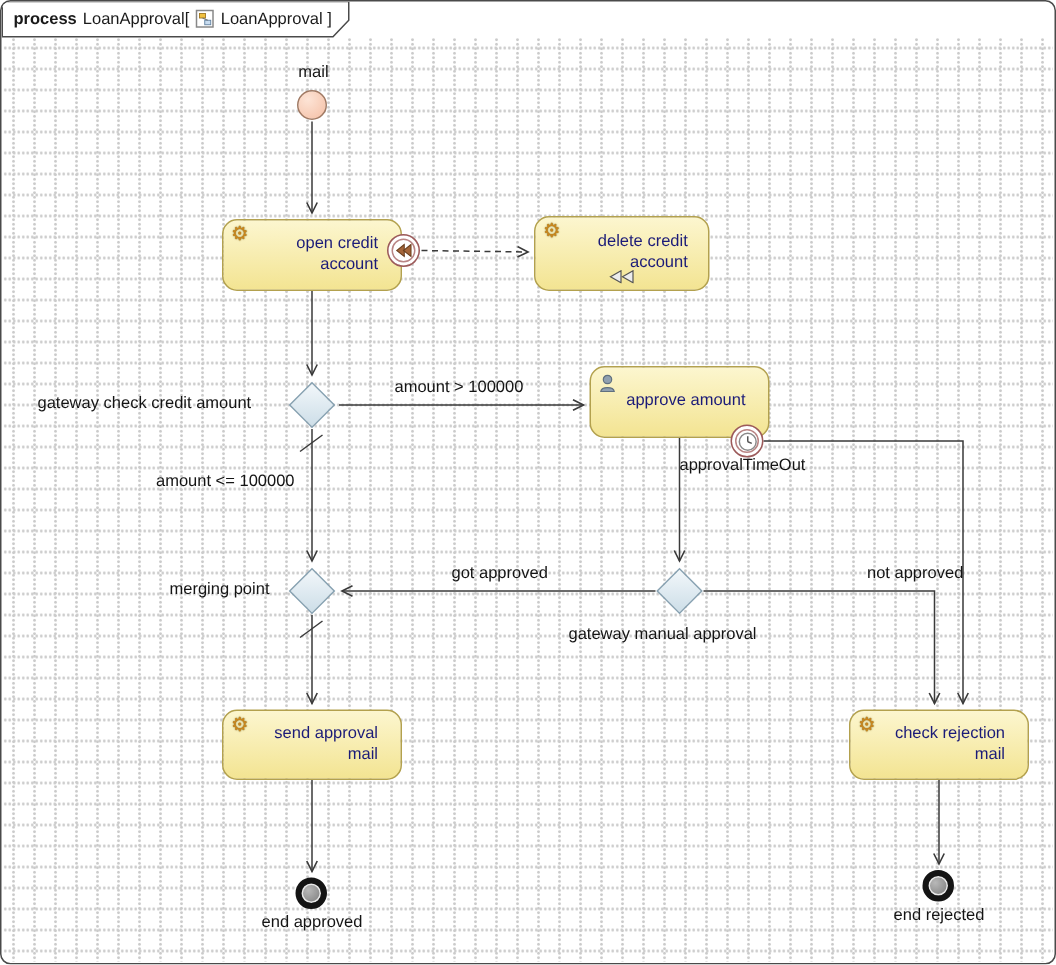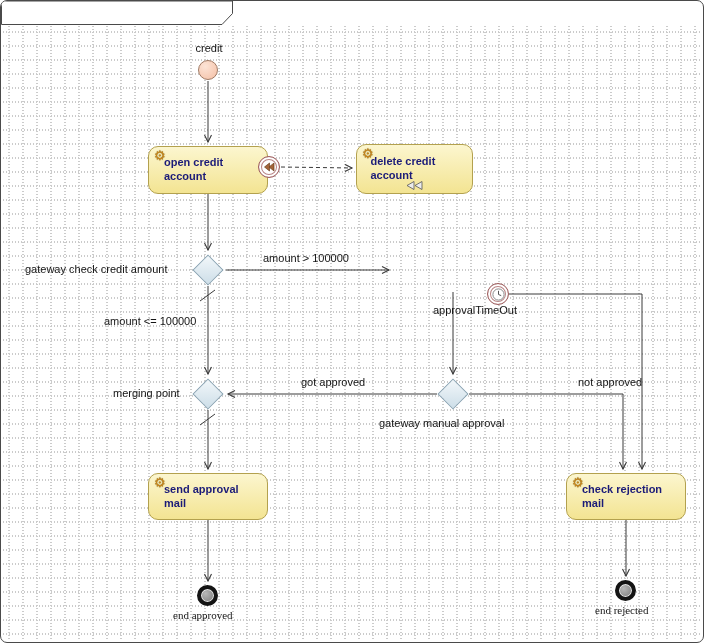--- a/index.html
+++ b/index.html
@@ -15,28 +15,28 @@
       radial-gradient(circle,#cbcbcb 0.8px,transparent 1px);
     background-size:3px 14px,14px 3px;
   }
   .tab-svg{position:absolute;top:0;left:0;}
   .tab-content{
     position:absolute;top:0;left:0;height:23px;display:flex;align-items:center;
     padding-left:8px;gap:4px;white-space:nowrap;
   }
   .kw{font-weight:bold;}
   .lbl{position:absolute;white-space:nowrap;color:#141414;}
-  .lbl.center{white-space:normal;font-family:Liberation Serif, serif;}
+  .lbl.center{text-align:center;white-space:normal;}
   .task{
     position:absolute;box-sizing:border-box;border:1px solid #b3a14e;border-radius:10px;
     background:linear-gradient(180deg,#fcf6cf 0%,#f3e492 100%);
     display:flex;align-items:center;justify-content:center;
   }
   .task-label{
-    width:88px;text-align:left;font-weight:bold;font-size:11px;line-height:1.25;color:#1b1b78;
+    width:88px;text-align:right;font-weight:normal;font-size:11px;line-height:1.25;color:#1b1b78;
   }
   .node-icon{position:absolute;top:2px;left:5px;line-height:1;}
   .gear{font-size:13px;color:#c8861e;text-shadow:0 0 1px #6b5a10;}
   .comp-marker{position:absolute;bottom:1px;left:50%;transform:translateX(-50%);}
   .gateway{
     position:absolute;width:22px;height:22px;transform:rotate(45deg);
     background:linear-gradient(135deg,#f2f7fa 0%,#cddee8 100%);
     border:1px solid #88a2b2;box-sizing:border-box;
   }
   .event-start{
@@ -59,20 +59,31 @@
 </head>
 <body>
 
 <div class="frame">
 
   <div class="canvas"></div>
 
   <svg class="tab-svg" width="236" height="25">
     <path d="M0.5,0 V23.5 H221 L231.5,12.5 V0 Z" fill="#ffffff" stroke="#4a4a4a"></path>
   </svg>
+  <div class="tab-content">
+    <span class="kw">process</span>
+    <span>LoanApproval[</span>
+    <svg width="13" height="13">
+      <rect x="1" y="1" width="11" height="11" fill="#fff" stroke="#888"></rect>
+      <rect x="3" y="3" width="4" height="3" fill="#f0c040" stroke="#a07820" stroke-width="0.6"></rect>
+      <rect x="6.5" y="7.5" width="4" height="3" fill="#c8dcf0" stroke="#6080a0" stroke-width="0.6"></rect>
+      <path d="M5,6 L8.5,7.5" stroke="#777" stroke-width="0.7" fill="none"></path>
+    </svg>
+    <span>LoanApproval ]</span>
+  </div>
 
   <svg class="wires" width="704" height="643">
     <defs>
       <marker id="arrow" markerWidth="10" markerHeight="10" refX="8" refY="4" orient="auto">
         <path d="M1,0.5 L8,4 L1,7.5" fill="none" stroke="#3a3a3a" stroke-width="1.1"></path>
       </marker>
     </defs>
     <g stroke="#3a3a3a" stroke-width="1" fill="none">
       <path d="M207,80 L207,141" marker-end="url(#arrow)"></path>
       <path d="M207,193 L207,249" marker-end="url(#arrow)"></path>
@@ -85,21 +96,21 @@
       <path d="M207,409 L207,468" marker-end="url(#arrow)"></path>
       <path d="M207,519 L207,580" marker-end="url(#arrow)"></path>
       <path d="M625,519 L625,575" marker-end="url(#arrow)"></path>
       <path d="M280,166 L351,167" stroke-dasharray="4 3" marker-end="url(#arrow)"></path>
       <path d="M199,300 L214,289"></path>
       <path d="M199,424 L214,413"></path>
     </g>
   </svg>
 
   <div class="event-start" style="left:197px;top:59px;"></div>
-  <div class="lbl" style="left:190px;top:41px;width:36px;text-align:center;">credit</div>
+  <div class="lbl" style="left:190px;top:41px;width:36px;text-align:center;">mail</div>
 
   <div class="task" style="left:147px;top:145px;width:120px;height:48px;">
     <span class="node-icon gear">⚙</span>
     <span class="task-label">open credit account</span>
   </div>
 
   <div class="boundary" style="left:257px;top:155px;">
     <svg width="12" height="10">
       <path d="M6.5,1 L1.5,5 L6.5,9 Z" fill="#a4653a" stroke="#6b3f1e" stroke-width="0.7"></path>
       <path d="M11,1 L6,5 L11,9 Z" fill="#a4653a" stroke="#6b3f1e" stroke-width="0.7"></path>
@@ -117,22 +128,31 @@
     </span>
   </div>
 
   <div class="gateway" style="left:196px;top:258px;"></div>
   <div class="lbl" style="left:24px;top:262px;">gateway check credit amount</div>
 
   <div class="lbl" style="left:262px;top:251px;">amount &gt; 100000</div>
   <div class="lbl" style="left:103px;top:314px;">amount &lt;= 100000</div>
   <div class="lbl" style="left:300px;top:375px;">got approved</div>
   <div class="lbl" style="left:545px;top:375px;margin-left:32px;">not approved</div>
-  <div class="lbl" style="left:432px;top:303px;">approvalTimeOut</div>
+  <div class="lbl" style="left:452px;top:303px;">approvalTimeOut</div>
 
+  <div class="task" style="left:392px;top:243px;width:120px;height:48px;">
+    <span class="node-icon" style="top:4px;">
+      <svg width="12" height="13">
+        <circle cx="6" cy="4" r="2.8" fill="#90a0b0" stroke="#60707f" stroke-width="0.8"></circle>
+        <path d="M1.5,12 C2,8.5 10,8.5 10.5,12 Z" fill="#90a0b0" stroke="#60707f" stroke-width="0.8"></path>
+      </svg>
+    </span>
+    <span class="task-label">approve amount</span>
+  </div>
 
   <div class="boundary" style="left:486px;top:282px;">
     <svg width="13" height="13">
       <circle cx="6.5" cy="6.5" r="5.6" fill="#fff" stroke="#8a8a8a" stroke-width="1"></circle>
       <path d="M6.5,6.5 L6.5,2.8 M6.5,6.5 L9.2,7.6" stroke="#555" stroke-width="1" fill="none"></path>
     </svg>
   </div>
 
   <div class="gateway" style="left:196px;top:382px;"></div>
   <div class="lbl" style="left:112px;top:386px;text-align:right;">merging point</div>

